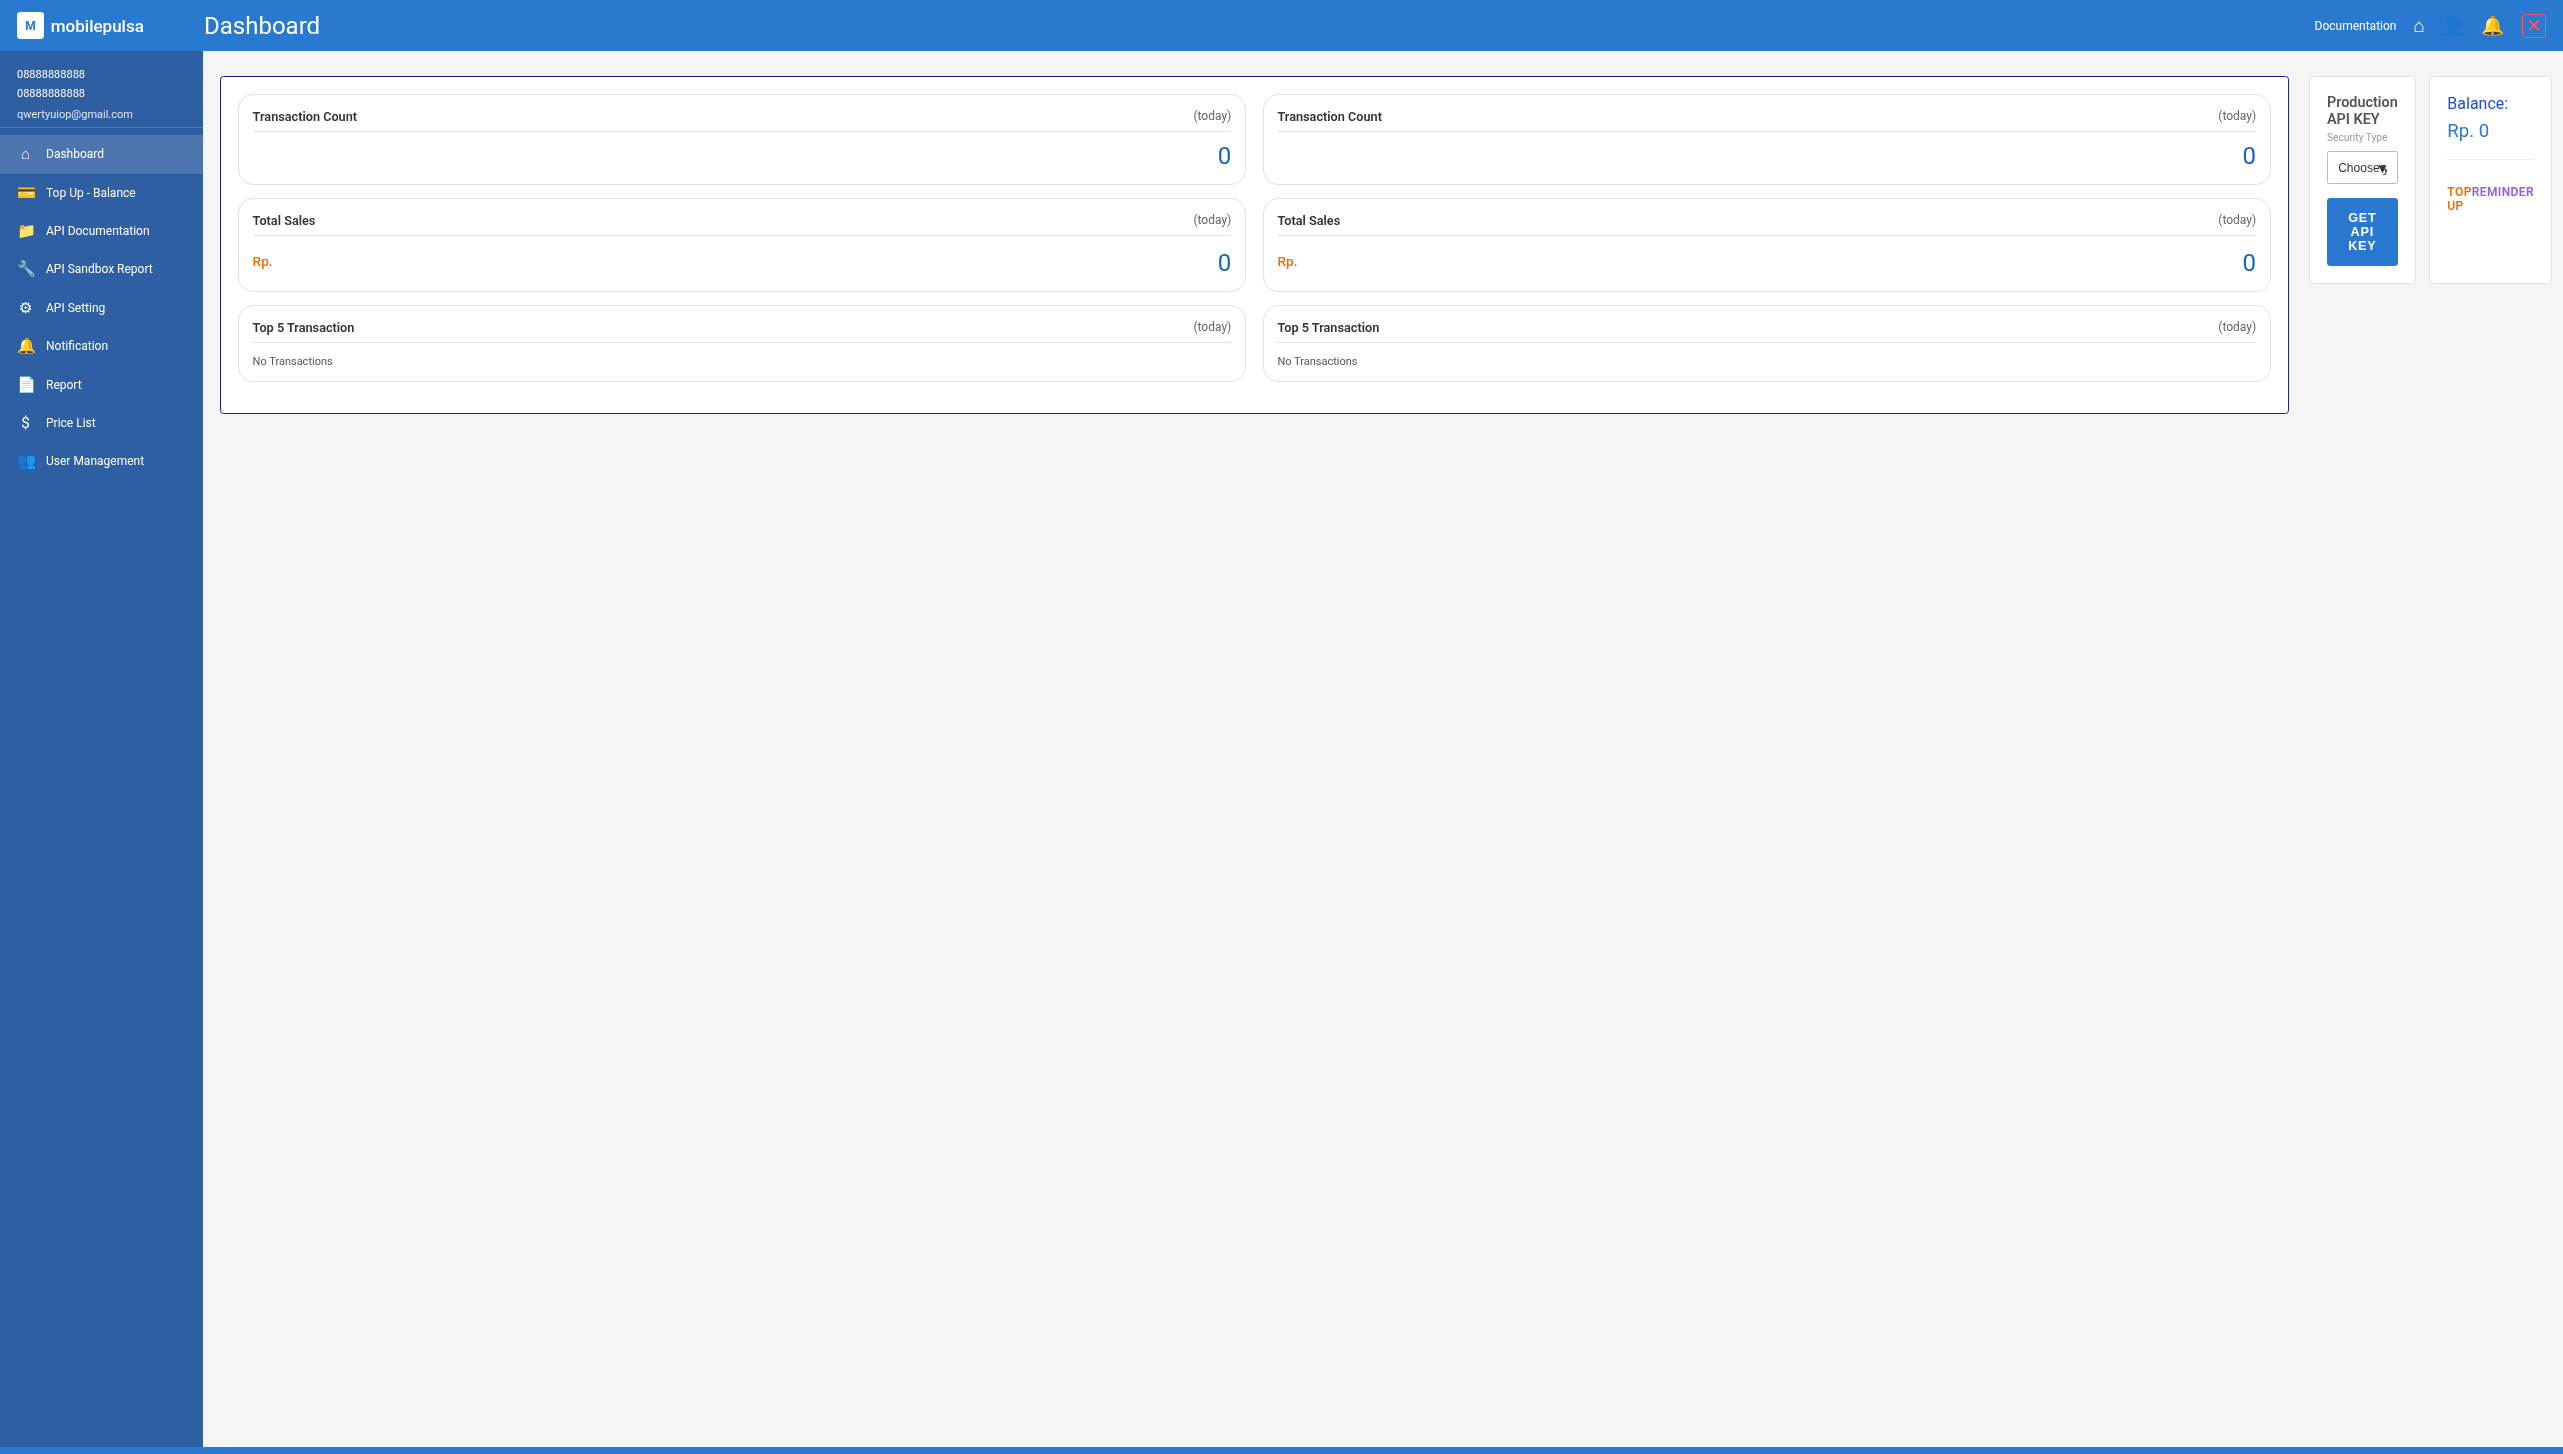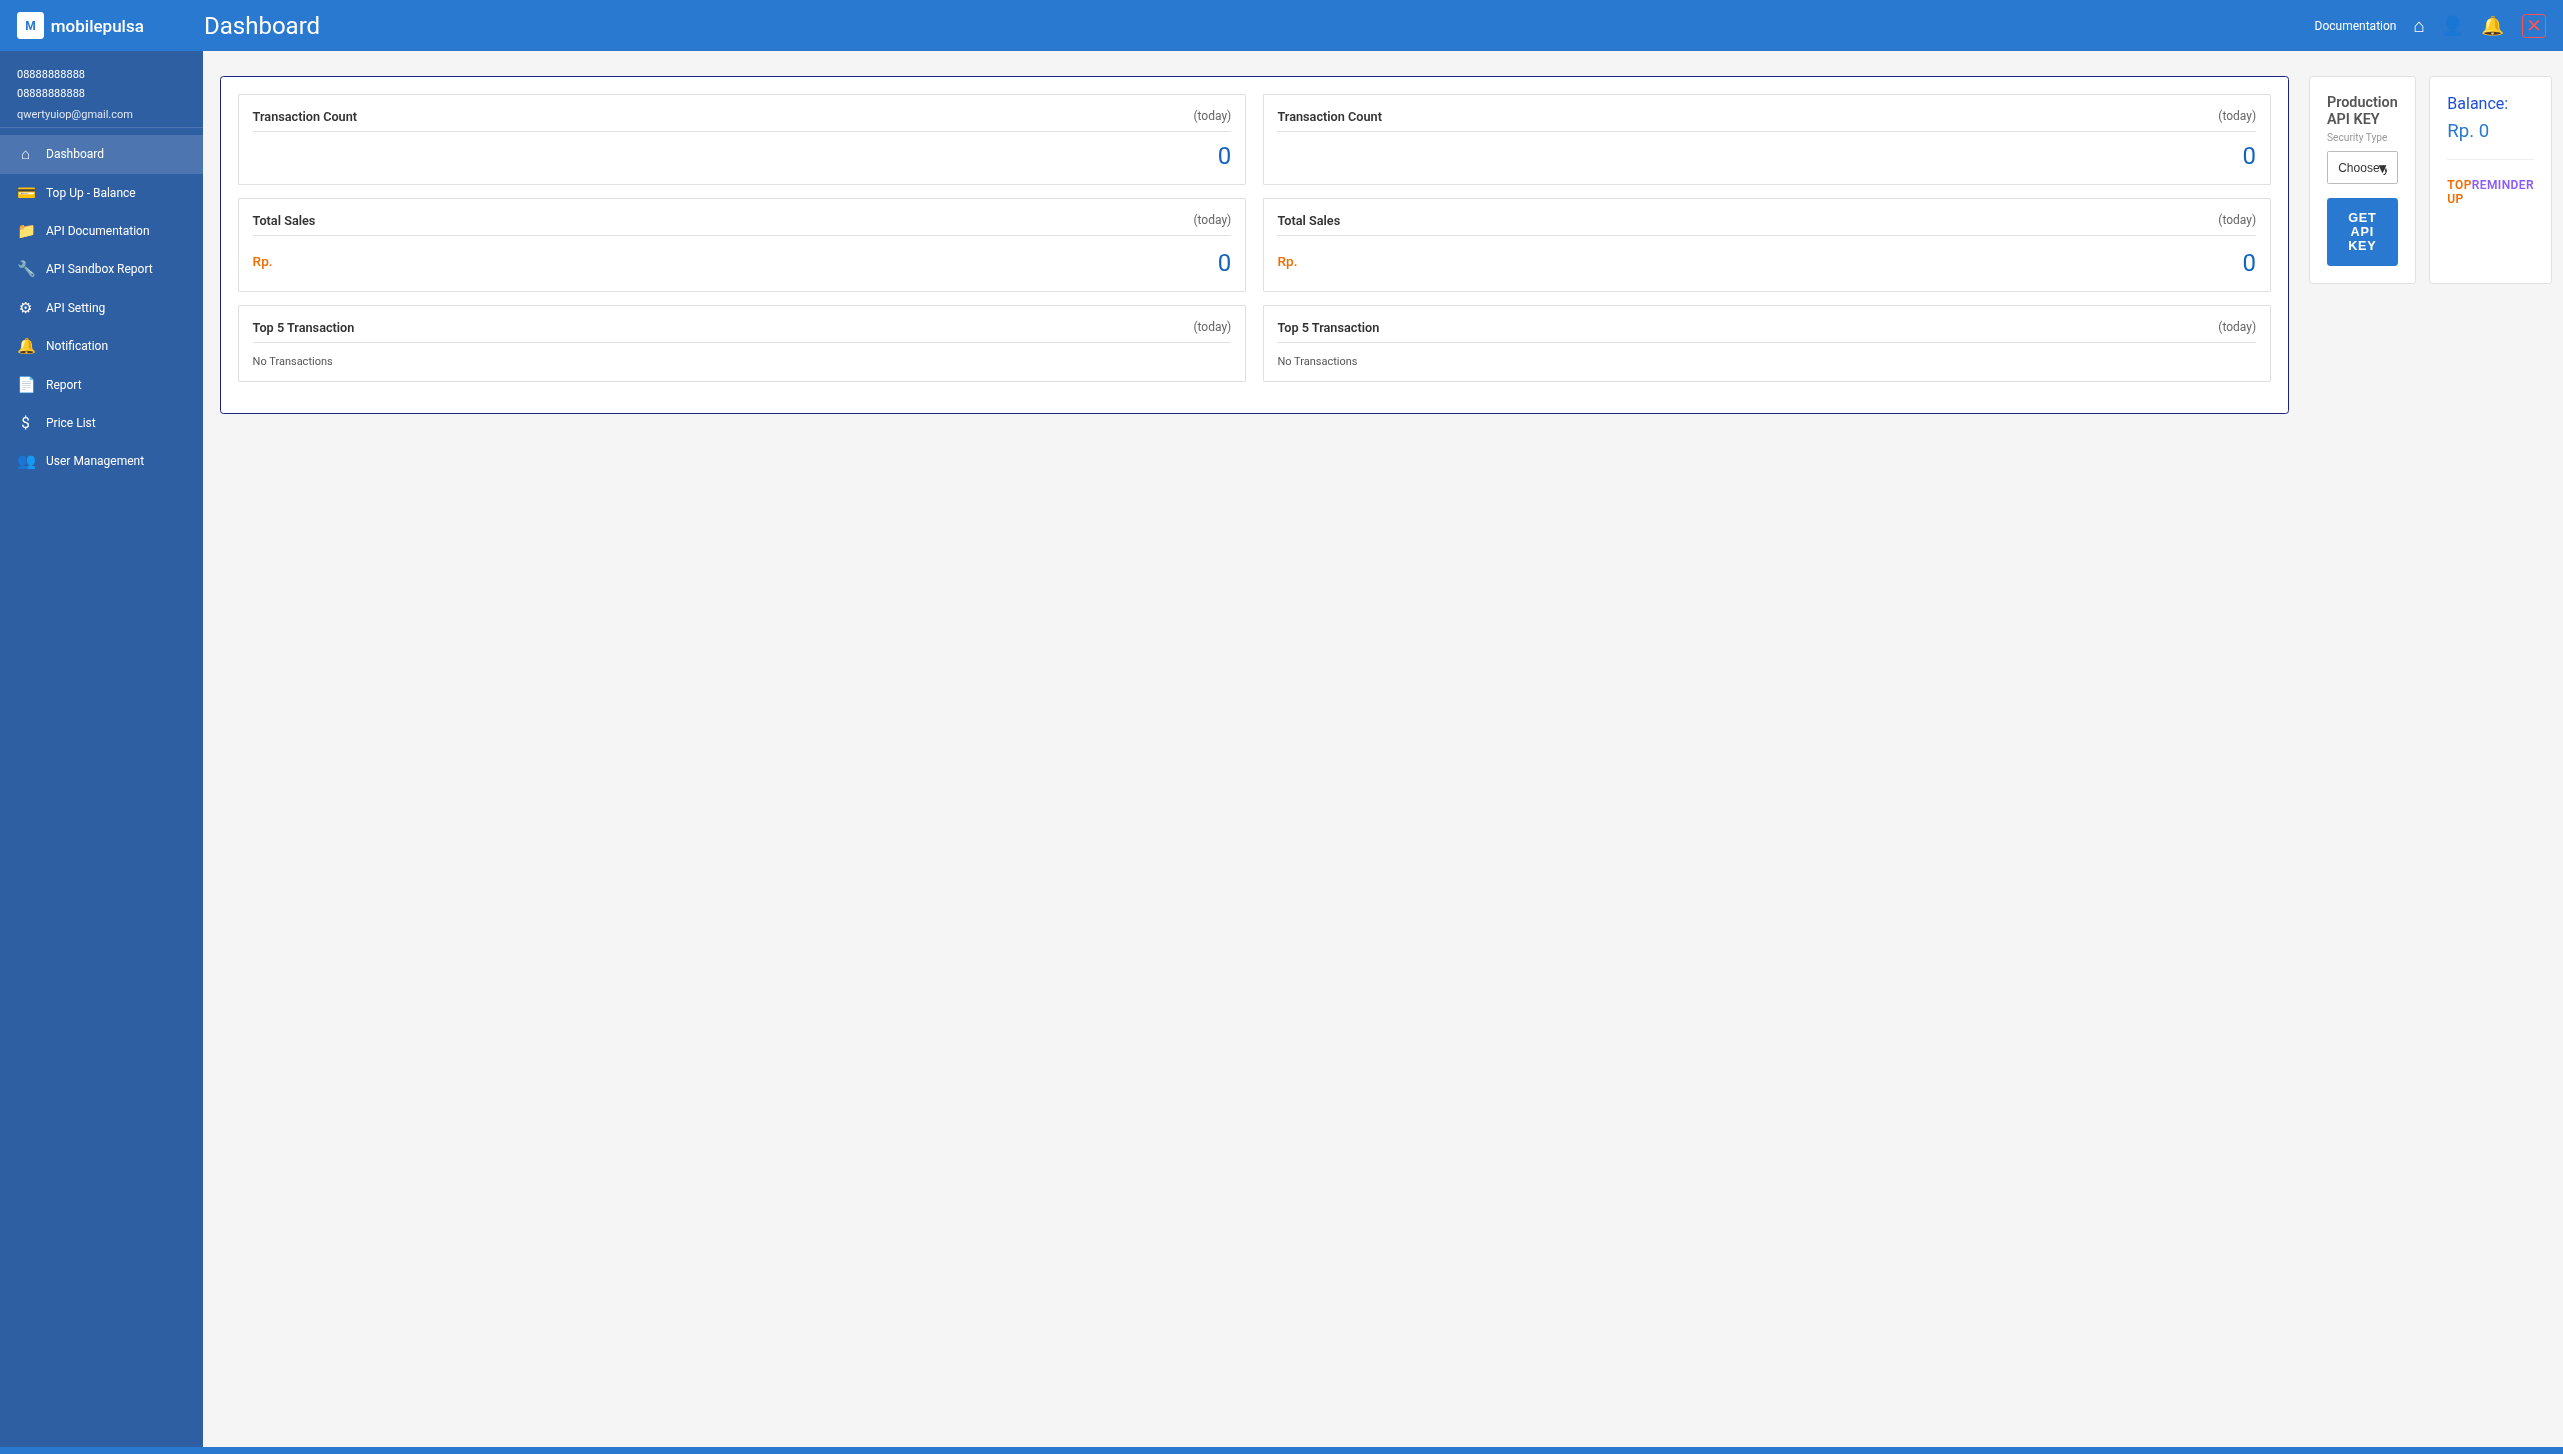--- a/index.html
+++ b/index.html
@@ -142,21 +142,21 @@
       gap: 17px;
     }
     .panel-col-header {
       font-size: 22px;
       font-weight: 400;
       color: #333;
       margin-bottom: 13.6px;
     }
     .stat-card {
       border: 0.8px solid #e0e0e0;
-      border-radius: 1px;
+      border-radius: 15px;
       padding: 13.6px;
       background: white;
       margin-bottom: 13.6px;
     }
     .stat-card-header {
       display: flex;
       justify-content: space-between;
       align-items: center;
       margin-bottom: 6.8px;
       border-bottom: 0.8px solid #e0e0e0;
@@ -287,21 +287,21 @@
       margin-bottom: 6.8px;
     }
     .balance-value {
       font-size: 18.6px;
       color: #2979d0;
       margin-bottom: 17px;
     }
     .balance-actions {
       display: flex;
       justify-content: space-between;
-      padding-top: 18px;
+      padding-top: 25px;
       border-top: 0.8px solid #eee;
     }
     .topup-link {
       color: #ef6c00;
       font-size: 12px;
       font-weight: 600;
       cursor: pointer;
       letter-spacing: 0.4px;
     }
     .reminder-link {

